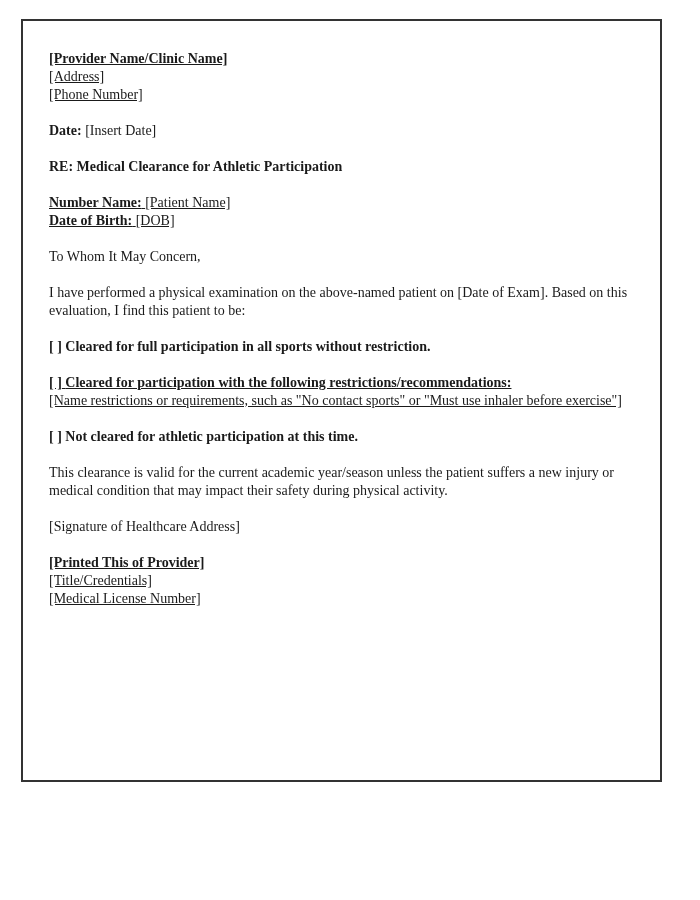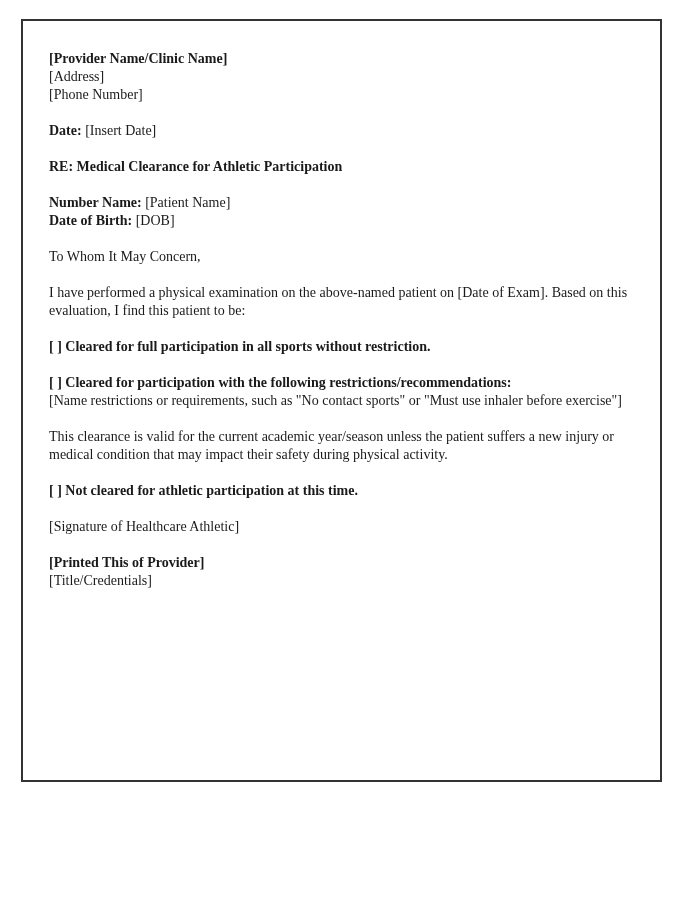--- a/index.html
+++ b/index.html
@@ -21,21 +21,21 @@
     border: 2px solid #333333;
     padding: 29px 26px 20px 26px;
     background: #ffffff;
     overflow: hidden;
   }
   .block {
     margin: 0 0 18px 0;
     font-size: 14px;
     line-height: 18px;
   }
-  .line { margin: 0; }
+  .line { margin: 0; text-decoration: underline; }
   .b { font-weight: bold; }
 </style>
 </head>
 <body>
 
 <div class="page">
 
   <div class="block">
     <p class="line b">[Provider Name/Clinic Name]</p>
     <p class="line">[Address]</p>
@@ -55,25 +55,26 @@
 
   <p class="block">I have performed a physical examination on the above-named patient on [Date of Exam]. Based on this evaluation, I find this patient to be:</p>
 
   <p class="block b"><span>[ ]</span> <span>Cleared for full participation in all sports without restriction.</span></p>
 
   <div class="block">
     <p class="line b"><span>[ ]</span> <span>Cleared for participation with the following restrictions/recommendations:</span></p>
     <p class="line">[Name restrictions or requirements, such as "No contact sports" or "Must use inhaler before exercise"]</p>
   </div>
 
+  <p class="block b"><span>[ ]</span> <span>Not cleared for athletic participation at this time.</span></p>
+
   <p class="block">This clearance is valid for the current academic year/season unless the patient suffers a new injury or medical condition that may impact their safety during physical activity.</p>
 
-  <p class="block b"><span>[ ]</span> <span>Not cleared for athletic participation at this time.</span></p>
 
-
-  <p class="block">[Signature of Healthcare Athletic]</p>
+  <p class="block">[Signature of Healthcare Address]</p>
 
   <div class="block">
     <p class="line b">[Printed This of Provider]</p>
     <p class="line">[Title/Credentials]</p>
+    <p class="line">[Medical License Number]</p>
   </div>
 
 </div>
 
 </body></html>

